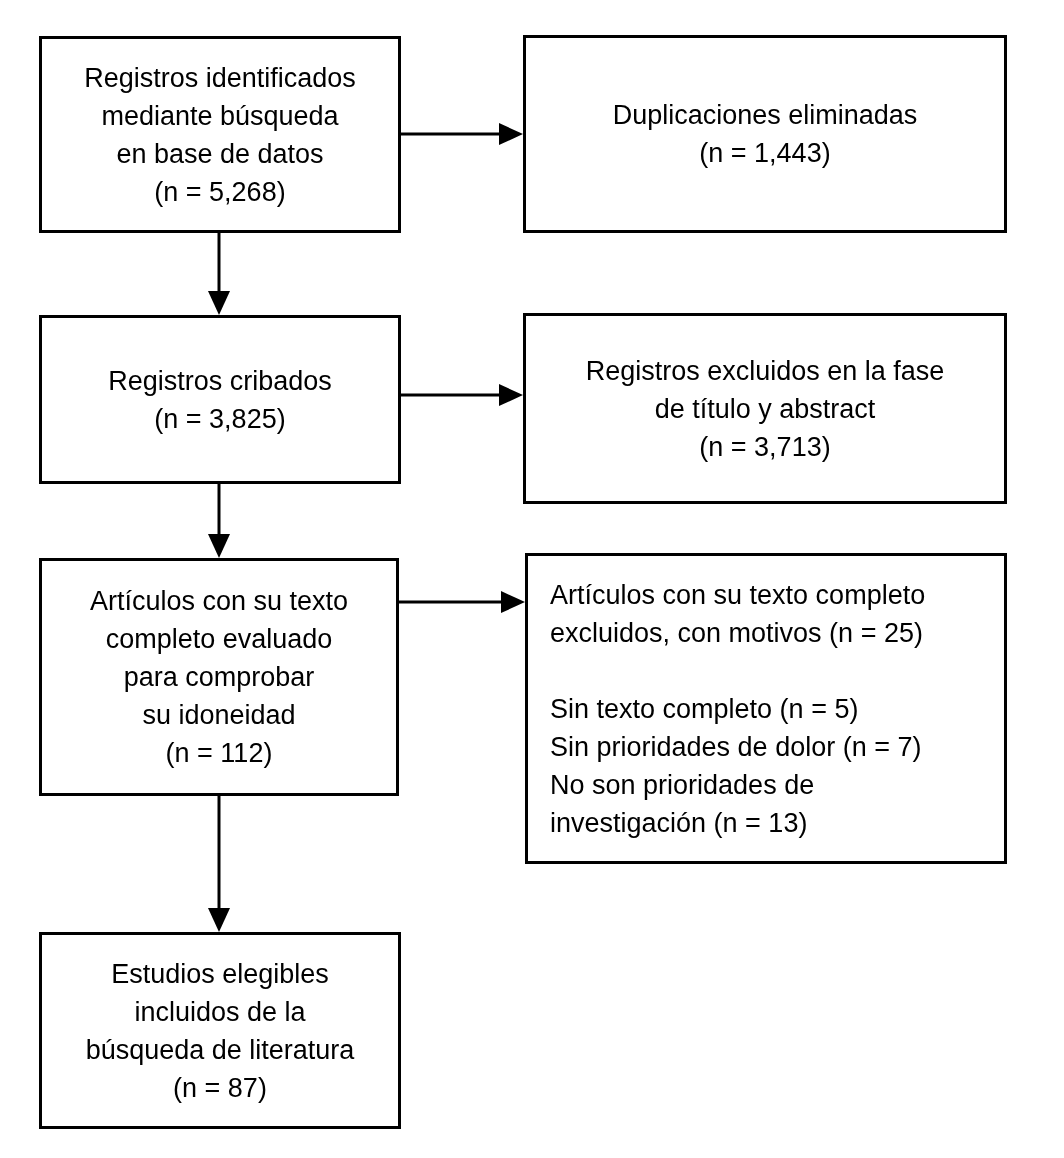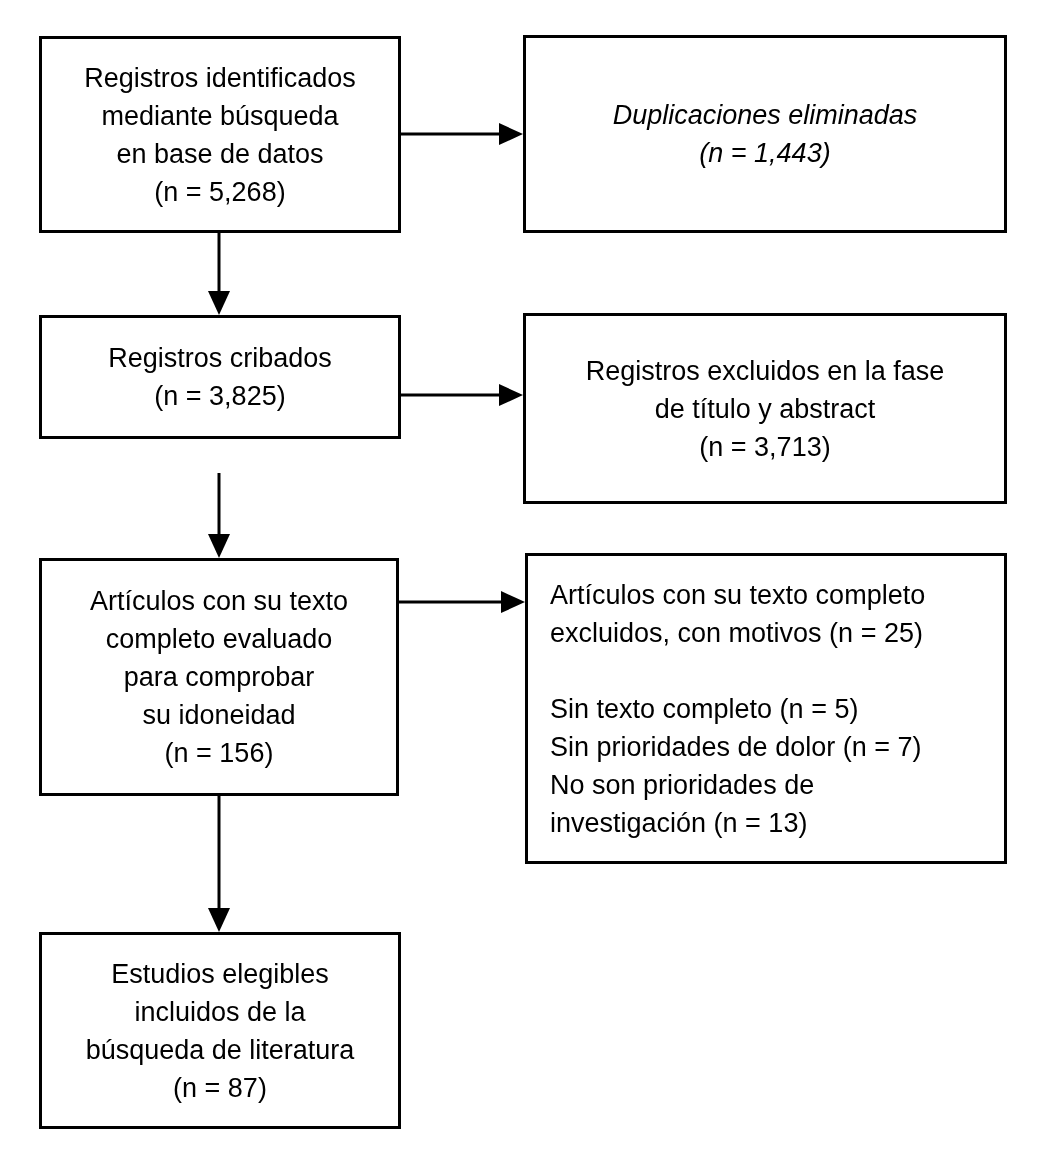--- a/index.html
+++ b/index.html
@@ -30,22 +30,22 @@
     display: flex;
     align-items: center;
     justify-content: center;
     text-align: center;
     font-size: 27px;
     line-height: 38px;
   }
   .box .txt { white-space: pre-line; }
 
   #box-identified          { left: 39px;  top: 36px;  width: 362px; height: 197px; }
-  #box-duplicates-removed  { left: 523px; top: 35px;  width: 484px; height: 198px; font-style: italic; }
-  #box-screened            { left: 39px;  top: 315px; width: 362px; height: 124px; }
+  #box-duplicates-removed  { left: 523px; top: 35px;  width: 484px; height: 198px; }
+  #box-screened            { left: 39px;  top: 315px; width: 362px; height: 169px; }
   #box-excluded-title      { left: 523px; top: 313px; width: 484px; height: 191px; }
   #box-fulltext-assessed   { left: 39px;  top: 558px; width: 360px; height: 238px; }
   #box-fulltext-excluded   { left: 525px; top: 553px; width: 482px; height: 311px;
                              justify-content: flex-start; text-align: left;
                              padding-left: 22px; padding-right: 2px; }
   #box-included            { left: 39px;  top: 932px; width: 362px; height: 197px; justify-content: center; }
 </style>
 </head>
 <body>
 
@@ -105,21 +105,21 @@
     <span class="txt">Registros excluidos en la fase
 de título y abstract
 (n = 3,713)</span>
   </div>
 
   <div class="box" id="box-fulltext-assessed">
     <span class="txt">Artículos con su texto
 completo evaluado
 para comprobar
 su idoneidad
-(n = 156)</span>
+(n = 112)</span>
   </div>
 
   <div class="box" id="box-fulltext-excluded">
     <span class="txt">Artículos con su texto completo
 excluidos, con motivos (n = 25)
 
 Sin texto completo (n = 5)
 Sin prioridades de dolor (n = 7)
 No son prioridades de
 investigación (n = 13)</span>

